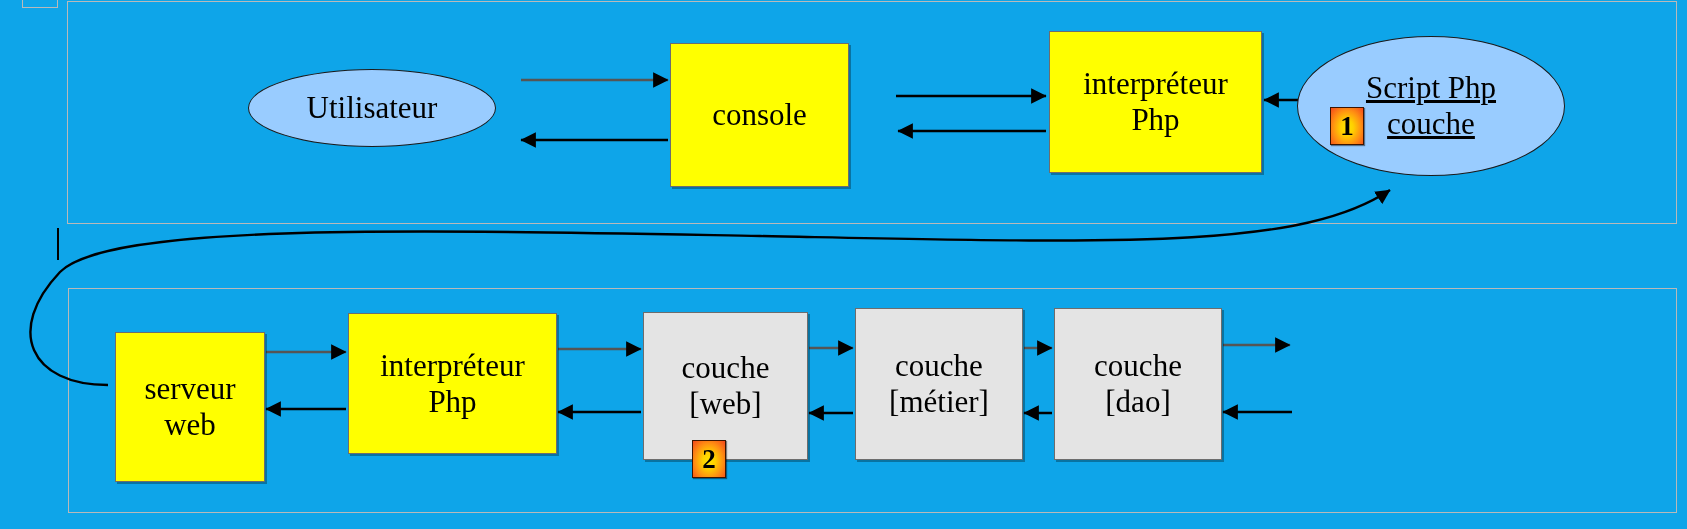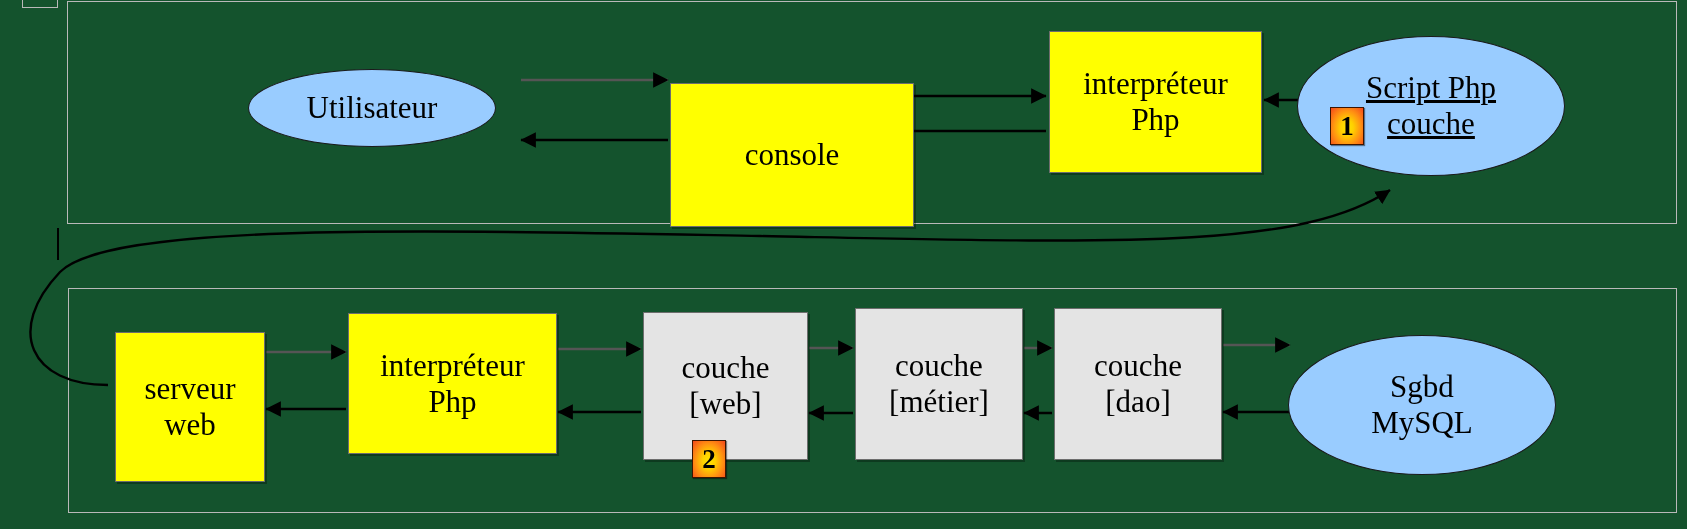--- a/index.html
+++ b/index.html
@@ -8,21 +8,21 @@
     padding: 0;
     background: #ffffff;
   }
   body {
     font-family: "Liberation Serif", "DejaVu Serif", serif;
   }
   #stage {
     position: relative;
     width: 1687px;
     height: 529px;
-    background: #14532d;
+    background: #0ea5e9;
     overflow: hidden;
   }
   
   .panel {
     position: absolute;
     border: 1px solid #b9b9b9;
     background: transparent;
     box-sizing: border-box;
   }
   #panel-client { left: 67px;  top: 1px;   width: 1610px; height: 223px; }
@@ -65,21 +65,21 @@
   .box.grey   { background: #e4e4e4; }
 
   .ellipse {
     background: #99ccff;
     border: 1px solid #1a1a1a;
     border-radius: 50%;
   }
 
   
   #node-utilisateur    { left: 248px;  top: 69px;  width: 248px; height: 78px; }
-  #node-console        { left: 670px;  top: 43px;  width: 244px; height: 144px; margin-top: 40px; }
+  #node-console        { left: 670px;  top: 43px;  width: 179px; height: 144px; }
   #node-interp-client  { left: 1049px; top: 31px;  width: 213px; height: 142px; }
   #node-script-client  { left: 1297px; top: 36px;  width: 268px; height: 140px; text-decoration: underline; }
 
   
   #node-serveur-web    { left: 115px;  top: 332px; width: 150px; height: 150px; }
   #node-interp-server  { left: 348px;  top: 313px; width: 209px; height: 141px; }
   #node-couche-web     { left: 643px;  top: 312px; width: 165px; height: 148px; }
   #node-couche-metier  { left: 855px;  top: 308px; width: 168px; height: 152px; }
   #node-couche-dao     { left: 1054px; top: 308px; width: 168px; height: 152px; }
   #node-sgbd           { left: 1288px; top: 335px; width: 268px; height: 140px; }
@@ -210,23 +210,17 @@
     </span>
   </div>
 
   <div class="node box grey" id="node-couche-dao">
     <span class="label">
       <span>couche</span><br>
       <span>[dao]</span>
     </span>
   </div>
 
-  <div class="node ellipse" id="node-sgbd">
-    <span class="label">
-      <span>Sgbd</span><br>
-      <span>MySQL</span>
-    </span>
-  </div>
 
   <div class="badge" id="badge-1">1</div>
   <div class="badge" id="badge-2">2</div>
 
 </div>
 
 </body></html>

